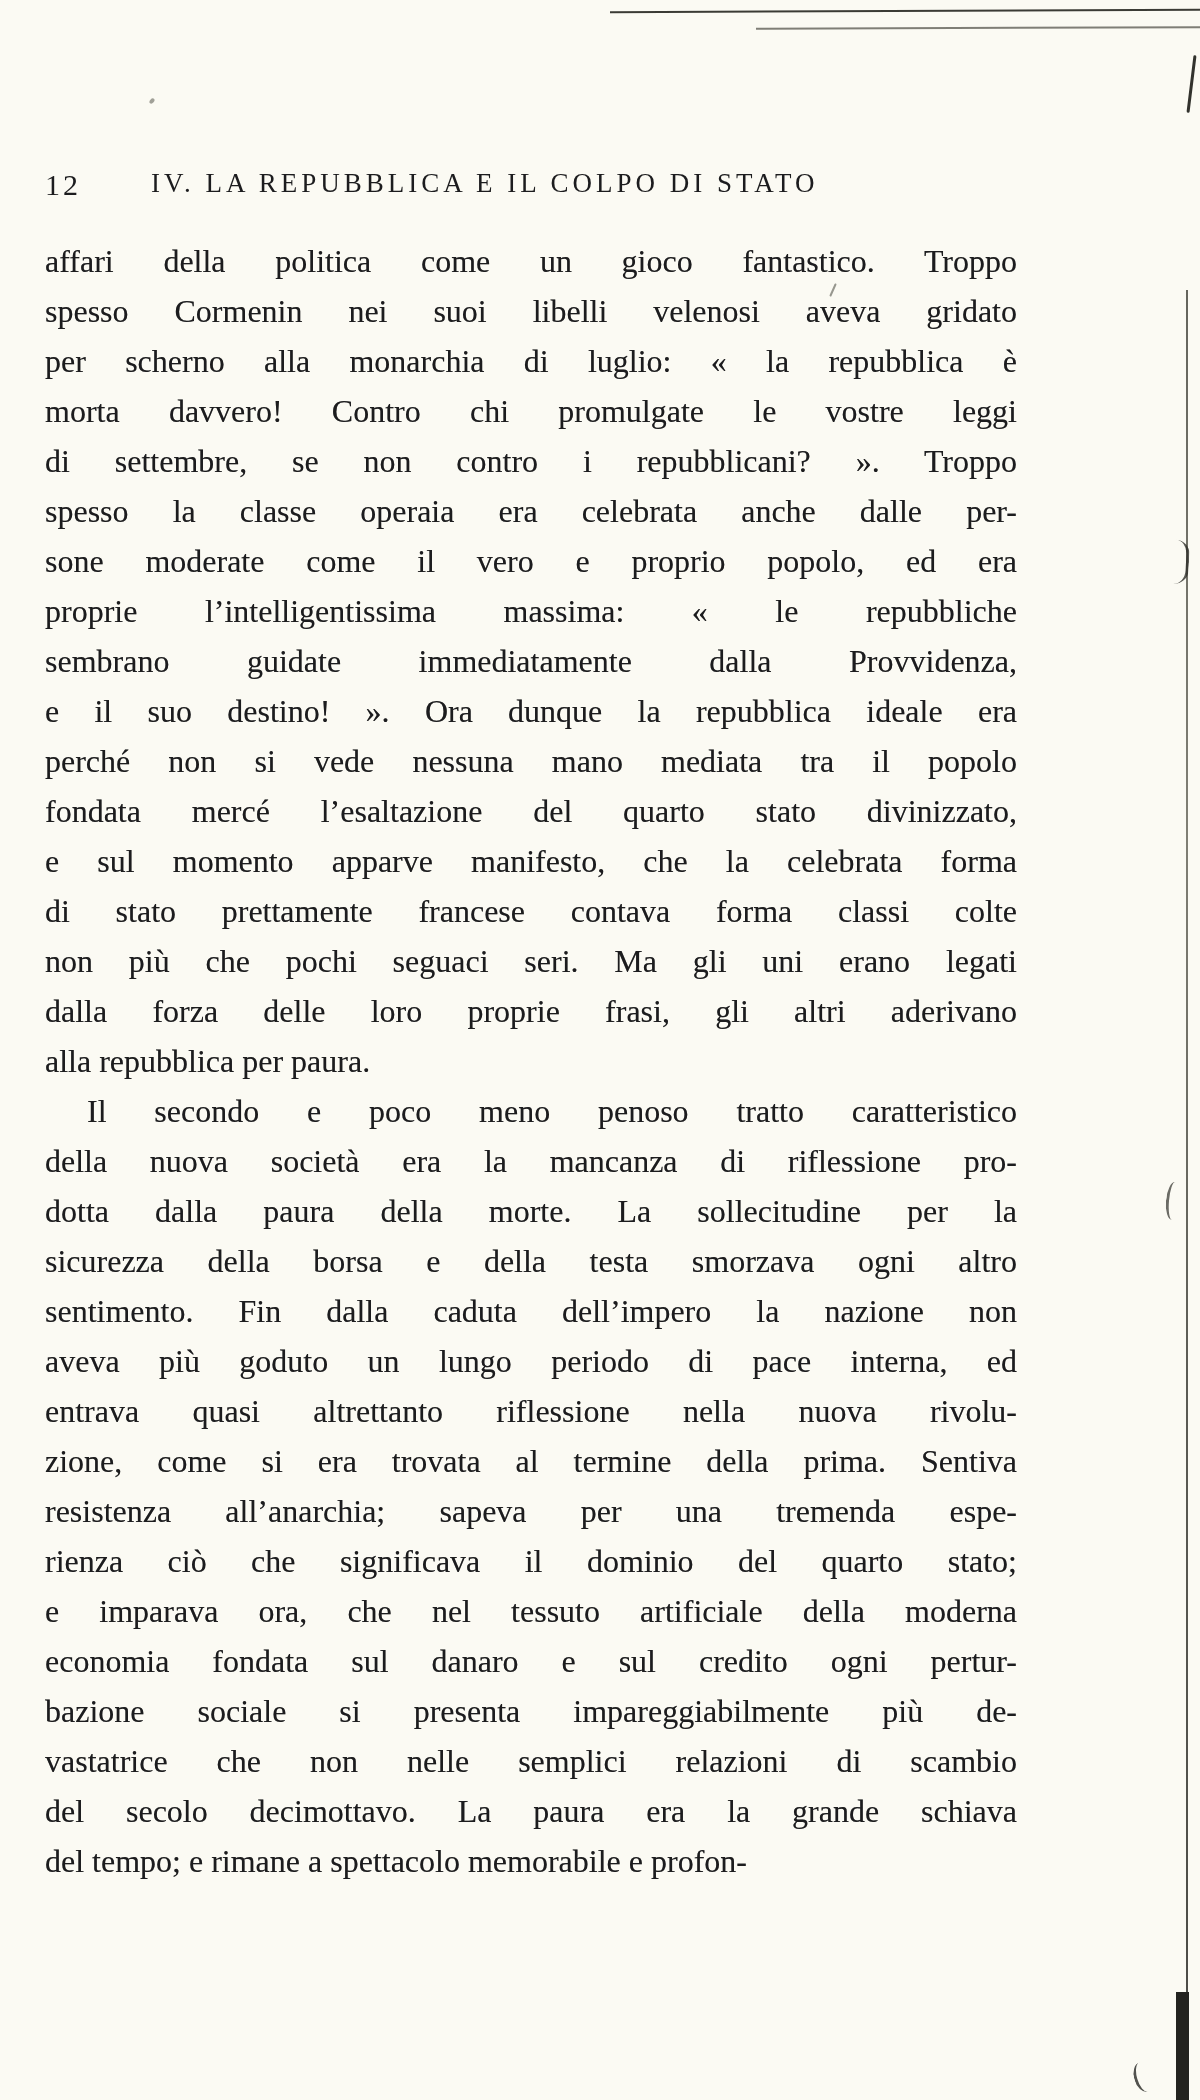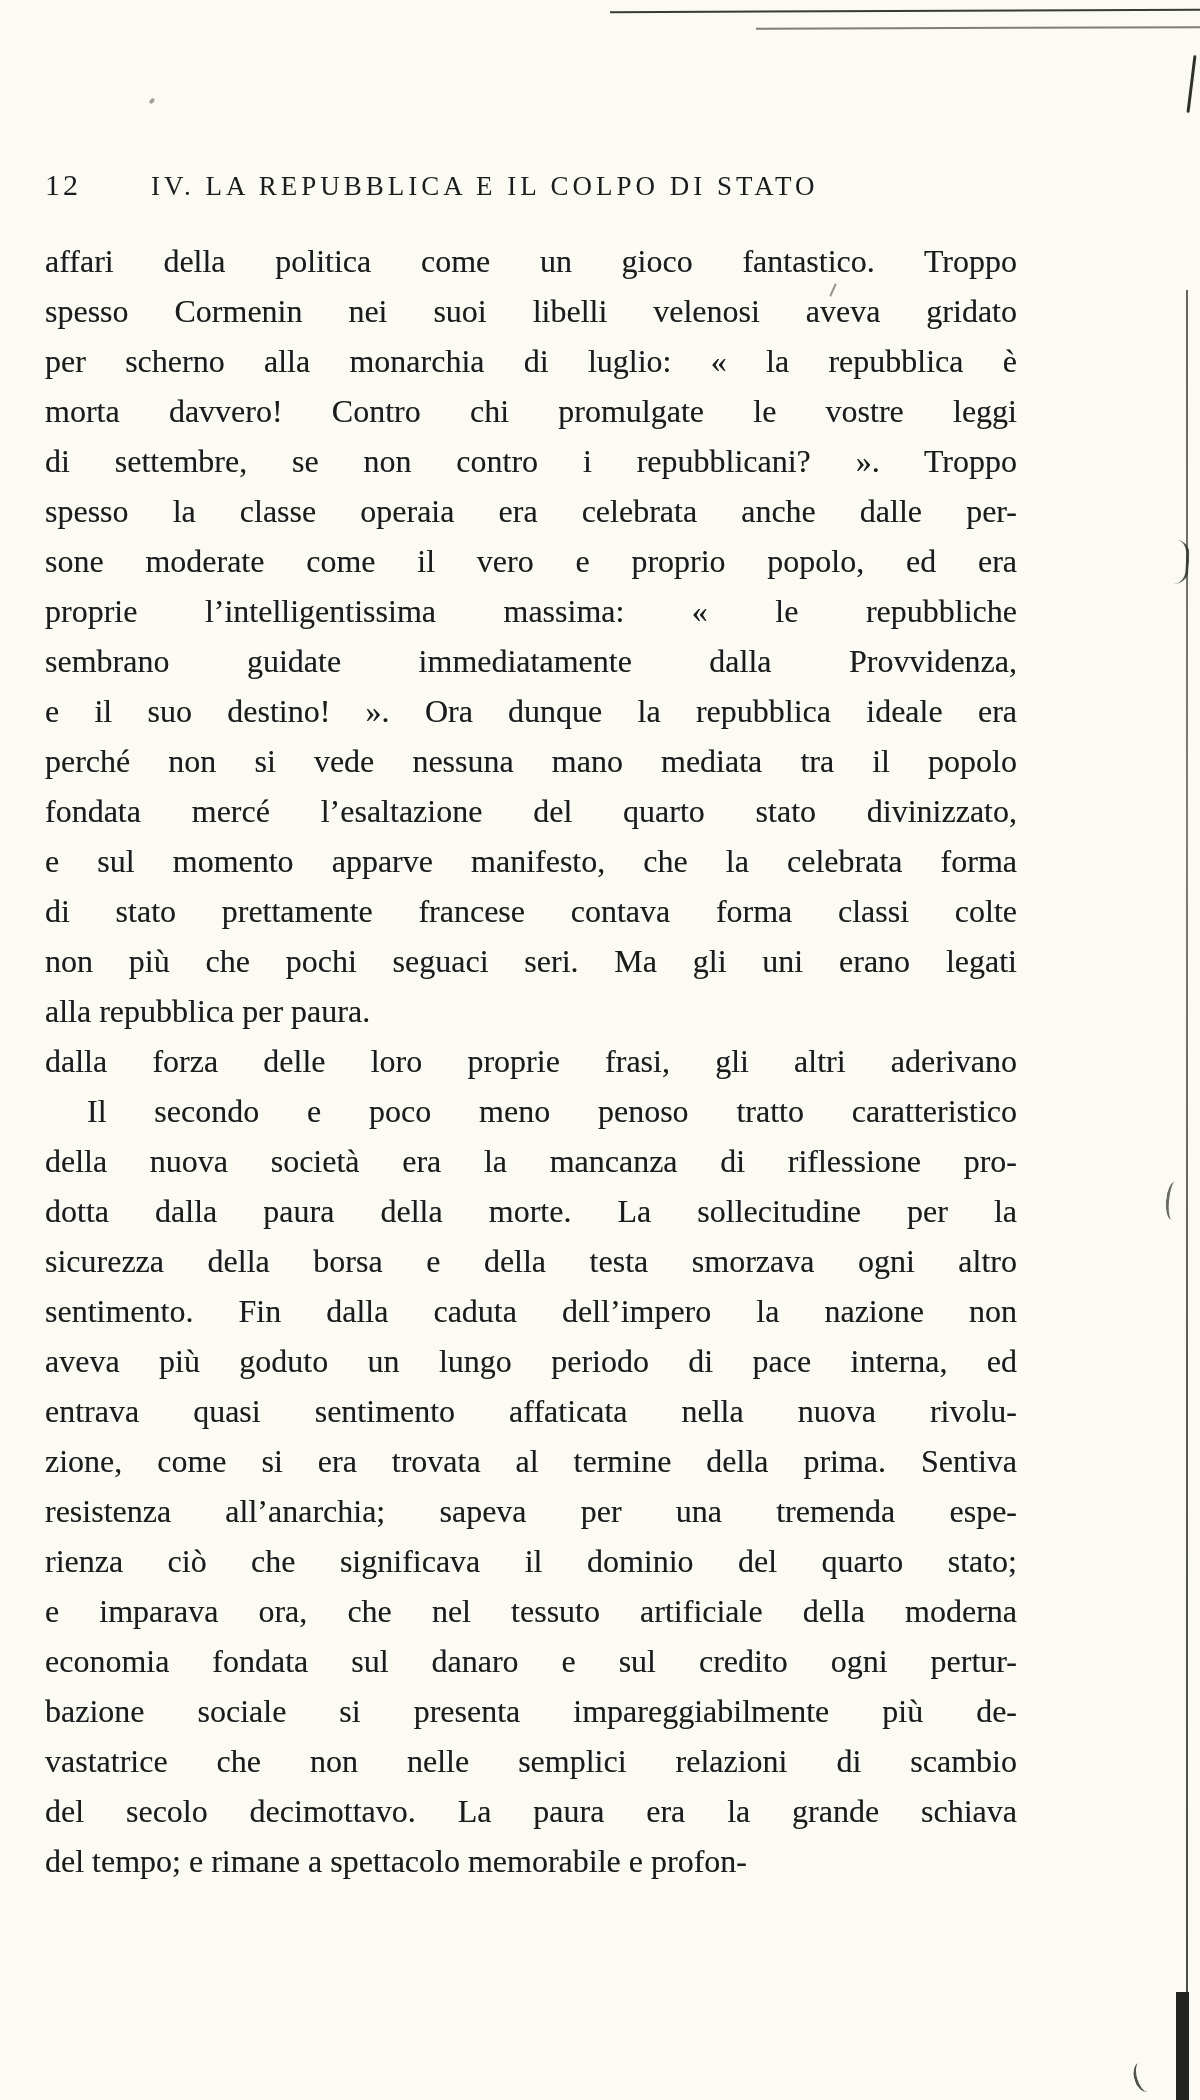--- a/index.html
+++ b/index.html
@@ -15,21 +15,21 @@
     overflow: hidden;
     font-family: "Liberation Serif", "DejaVu Serif", serif;
     color: var(--ink, #1c1c1e);
   }
   .page-header {
     position: absolute;
     top: 168px;
     left: 45px;
     width: 972px;
     display: flex;
-    align-items: flex-end;
+    align-items: flex-start;
   }
   .page-number {
     font-size: 30px;
     letter-spacing: 3px;
   }
   .running-title {
     font-size: 27px;
     letter-spacing: 4px;
     margin-left: 70px;
     white-space: nowrap;
@@ -138,31 +138,31 @@
         <div class="line">spesso la classe operaia era celebrata anche dalle per-</div>
         <div class="line">sone moderate come il vero e proprio popolo, ed era</div>
         <div class="line">proprie l’intelligentissima massima: « le repubbliche</div>
         <div class="line">sembrano guidate immediatamente dalla Provvidenza,</div>
         <div class="line">e il suo destino! ». Ora dunque la repubblica ideale era</div>
         <div class="line">perché non si vede nessuna mano mediata tra il popolo</div>
         <div class="line">fondata mercé l’esaltazione del quarto stato divinizzato,</div>
         <div class="line">e sul momento apparve manifesto, che la celebrata forma</div>
         <div class="line">di stato prettamente francese contava forma classi colte</div>
         <div class="line">non più che pochi seguaci seri. Ma gli uni erano legati</div>
+        <div class="line">dalla forza delle loro proprie frasi, gli altri aderivano</div>
         <div class="line last">alla repubblica per paura.</div>
-        <div class="line">dalla forza delle loro proprie frasi, gli altri aderivano</div>
       </div>
       <div class="paragraph indent">
         <div class="line first">Il secondo e poco meno penoso tratto caratteristico</div>
         <div class="line">della nuova società era la mancanza di riflessione pro-</div>
         <div class="line">dotta dalla paura della morte. La sollecitudine per la</div>
         <div class="line">sicurezza della borsa e della testa smorzava ogni altro</div>
         <div class="line">sentimento. Fin dalla caduta dell’impero la nazione non</div>
         <div class="line">aveva più goduto un lungo periodo di pace interna, ed</div>
-        <div class="line">entrava quasi sentimento affaticata nella nuova rivolu-</div>
+        <div class="line">entrava quasi altrettanto riflessione nella nuova rivolu-</div>
         <div class="line">zione, come si era trovata al termine della prima. Sentiva</div>
         <div class="line">resistenza all’anarchia; sapeva per una tremenda espe-</div>
         <div class="line">rienza ciò che significava il dominio del quarto stato;</div>
         <div class="line">e imparava ora, che nel tessuto artificiale della moderna</div>
         <div class="line">economia fondata sul danaro e sul credito ogni pertur-</div>
         <div class="line">bazione sociale si presenta impareggiabilmente più de-</div>
         <div class="line">vastatrice che non nelle semplici relazioni di scambio</div>
         <div class="line">del secolo decimottavo. La paura era la grande schiava</div>
         <div class="line last">del tempo; e rimane a spettacolo memorabile e profon-</div>
       </div>

